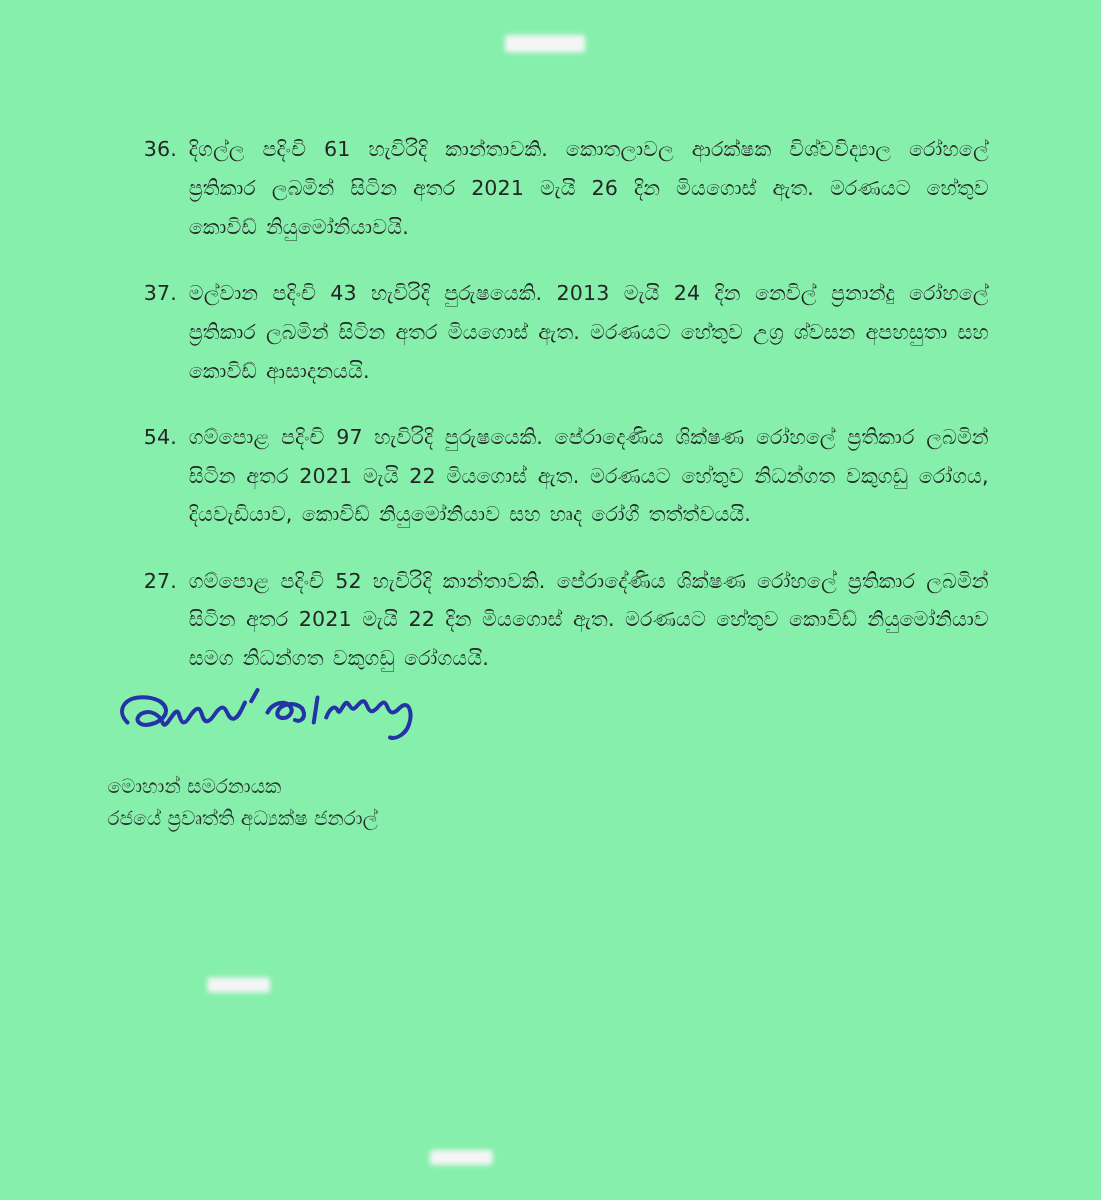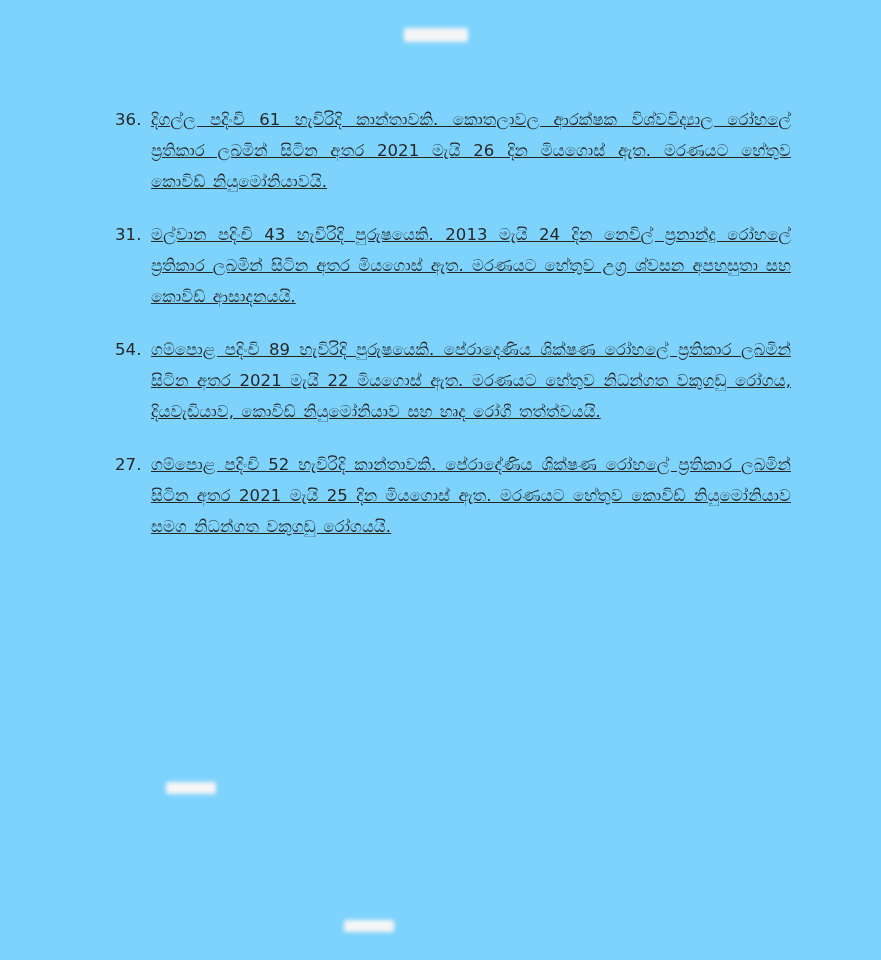--- a/index.html
+++ b/index.html
@@ -4,21 +4,21 @@
 <style>
   html, body {
     margin: 0;
     padding: 0;
     background: #ffffff;
   }
   .page {
     position: relative;
     width: 881px;
     height: 960px;
-    background: #7dd3fc;
+    background: #86efac;
     overflow: hidden;
     font-family: "DejaVu Sans", "Liberation Sans", sans-serif;
     color: #262626;
   }
   .content {
     position: absolute;
     left: 115px;
     top: 104px;
     width: 676px;
   }
@@ -33,21 +33,20 @@
   .item-number {
     flex: 0 0 30px;
     white-space: nowrap;
     padding-right: 6px;
   }
   .item-text {
     flex: 1;
     text-align: justify;
     text-justify: inter-word;
     word-spacing: 2px;
-    text-decoration: underline;
   }
   .signature-block {
     position: absolute;
     left: 72px;
     top: 548px;
     width: 340px;
   }
   .signature-svg {
     display: block;
     width: 268px;
@@ -86,33 +85,70 @@
   <div class="smudge smudge-top"></div>
 
   <div class="content">
 
     <div class="item">
       <span class="item-number">36.</span>
       <span class="item-text">දිගල්ල පදිංචි 61 හැවිරිදි කාන්තාවකි. කොතලාවල ආරක්ෂක විශ්වවිද්‍යාල රෝහලේ ප්‍රතිකාර ලබමින් සිටින අතර 2021 මැයි 26 දින මියගොස් ඇත. මරණයට හේතුව කොවිඩ් නියුමෝනියාවයි.</span>
     </div>
 
     <div class="item">
-      <span class="item-number">31.</span>
+      <span class="item-number">37.</span>
       <span class="item-text">මල්වාන පදිංචි 43 හැවිරිදි පුරුෂයෙකි. 2013 මැයි 24 දින නෙවිල් ප්‍රනාන්දු රෝහලේ ප්‍රතිකාර ලබමින් සිටින අතර මියගොස් ඇත. මරණයට හේතුව උග්‍ර ශ්වසන අපහසුතා සහ කොවිඩ් ආසාදනයයි.</span>
     </div>
 
     <div class="item">
       <span class="item-number">54.</span>
-      <span class="item-text">ගම්පොළ පදිංචි 89 හැවිරිදි පුරුෂයෙකි. පේරාදෙණිය ශික්ෂණ රෝහලේ ප්‍රතිකාර ලබමින් සිටින අතර 2021 මැයි 22 මියගොස් ඇත. මරණයට හේතුව නිධන්ගත වකුගඩු රෝගය, දියවැඩියාව, කොවිඩ් නියුමෝනියාව සහ හෘද රෝගී තත්ත්වයයි.</span>
+      <span class="item-text">ගම්පොළ පදිංචි 97 හැවිරිදි පුරුෂයෙකි. පේරාදෙණිය ශික්ෂණ රෝහලේ ප්‍රතිකාර ලබමින් සිටින අතර 2021 මැයි 22 මියගොස් ඇත. මරණයට හේතුව නිධන්ගත වකුගඩු රෝගය, දියවැඩියාව, කොවිඩ් නියුමෝනියාව සහ හෘද රෝගී තත්ත්වයයි.</span>
     </div>
 
     <div class="item">
       <span class="item-number">27.</span>
-      <span class="item-text">ගම්පොළ පදිංචි 52 හැවිරිදි කාන්තාවකි. පේරාදේණිය ශික්ෂණ රෝහලේ ප්‍රතිකාර ලබමින් සිටින අතර 2021 මැයි 25 දින මියගොස් ඇත. මරණයට හේතුව කොවිඩ් නියුමෝනියාව සමග නිධන්ගත වකුගඩු රෝගයයි.</span>
+      <span class="item-text">ගම්පොළ පදිංචි 52 හැවිරිදි කාන්තාවකි. පේරාදේණිය ශික්ෂණ රෝහලේ ප්‍රතිකාර ලබමින් සිටින අතර 2021 මැයි 22 දින මියගොස් ඇත. මරණයට හේතුව කොවිඩ් නියුමෝනියාව සමග නිධන්ගත වකුගඩු රෝගයයි.</span>
     </div>
 
   </div>
 
+  <div class="signature-block">
+    <svg class="signature-svg" viewBox="0 0 268 62" aria-hidden="true">
+      <path d="M22,30
+               C12,20 20,8 38,10
+               C56,12 58,26 42,31
+               C32,34 26,28 33,23
+               C40,19 48,24 50,30
+               C52,36 56,26 60,22
+               C64,18 63,30 67,30
+               C71,30 73,20 78,19
+               C82,18 81,30 86,29
+               C91,28 93,18 98,18
+               C102,18 102,28 107,27
+               C111,26 113,20 116,14
+               M121,13 L126,4
+               M134,22
+               C138,14 148,12 152,17
+               C156,22 150,28 144,26
+               C140,24 142,18 148,16
+               C154,14 162,16 163,22
+               C164,27 160,30 156,28
+               M174,10 L171,30
+               M181,26
+               C184,18 188,16 190,20
+               C192,24 193,18 196,15
+               C199,12 200,20 203,19
+               C206,18 208,12 211,13
+               C214,14 214,22 218,21
+               C222,20 224,14 227,14
+               C230,14 230,22 234,22
+               C238,22 240,16 244,16
+               C248,16 250,24 247,32
+               C245,38 238,44 232,42" fill="none" stroke="#2433a6" stroke-width="3.2" stroke-linecap="round" stroke-linejoin="round"></path>
+    </svg>
+    <div class="signatory-name">මොහාන් සමරනායක</div>
+    <div class="signatory-title">රජයේ ප්‍රවෘත්ති අධ්‍යක්ෂ ජනරාල්</div>
+  </div>
 
   <div class="smudge smudge-mid"></div>
   <div class="smudge smudge-bottom"></div>
 
 </div>
 
 </body></html>

